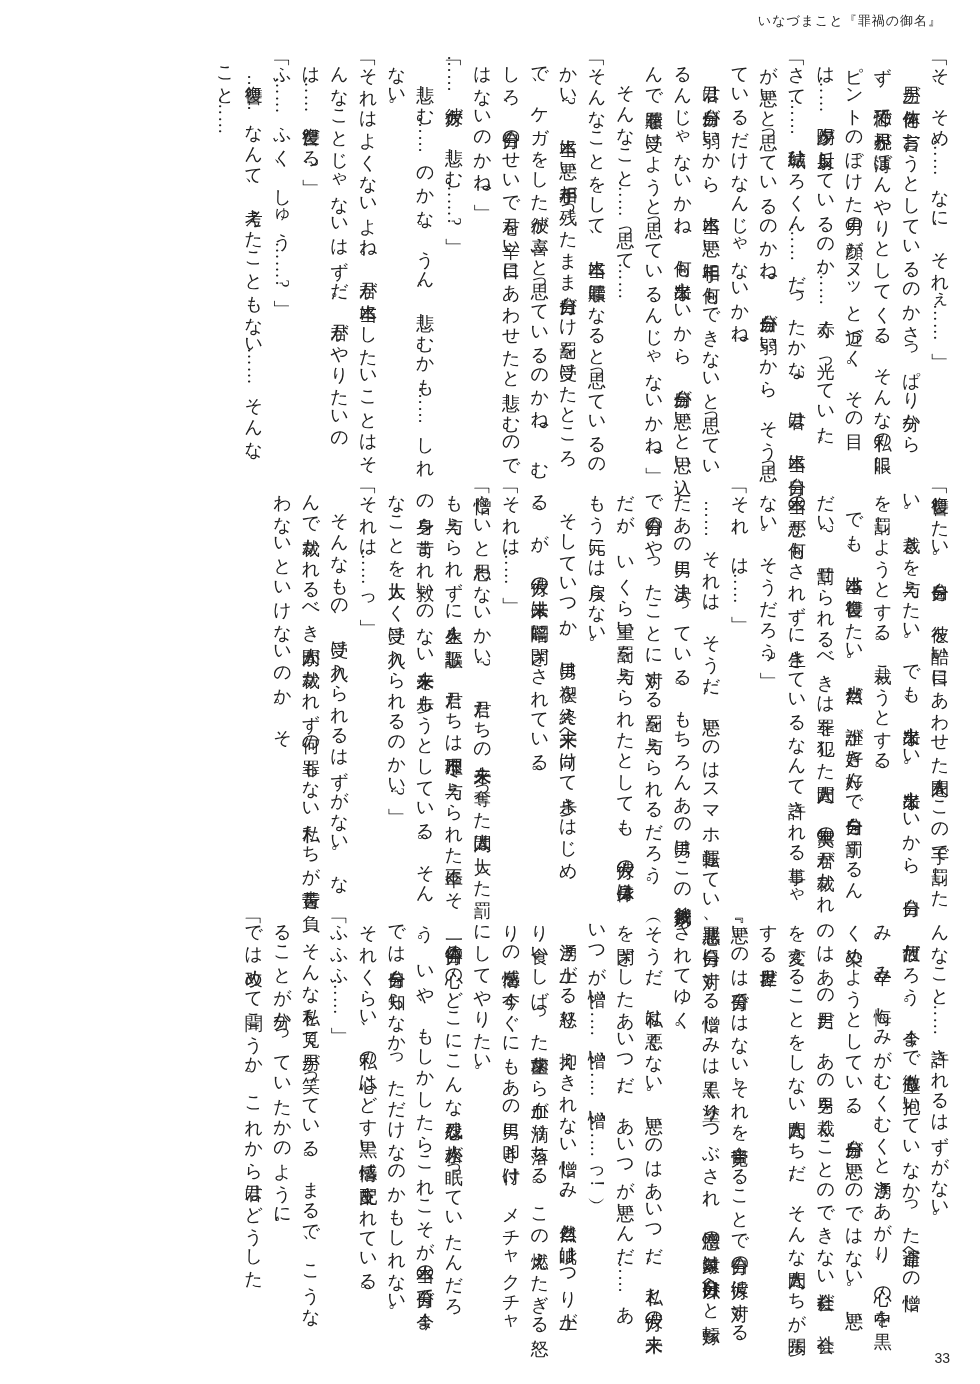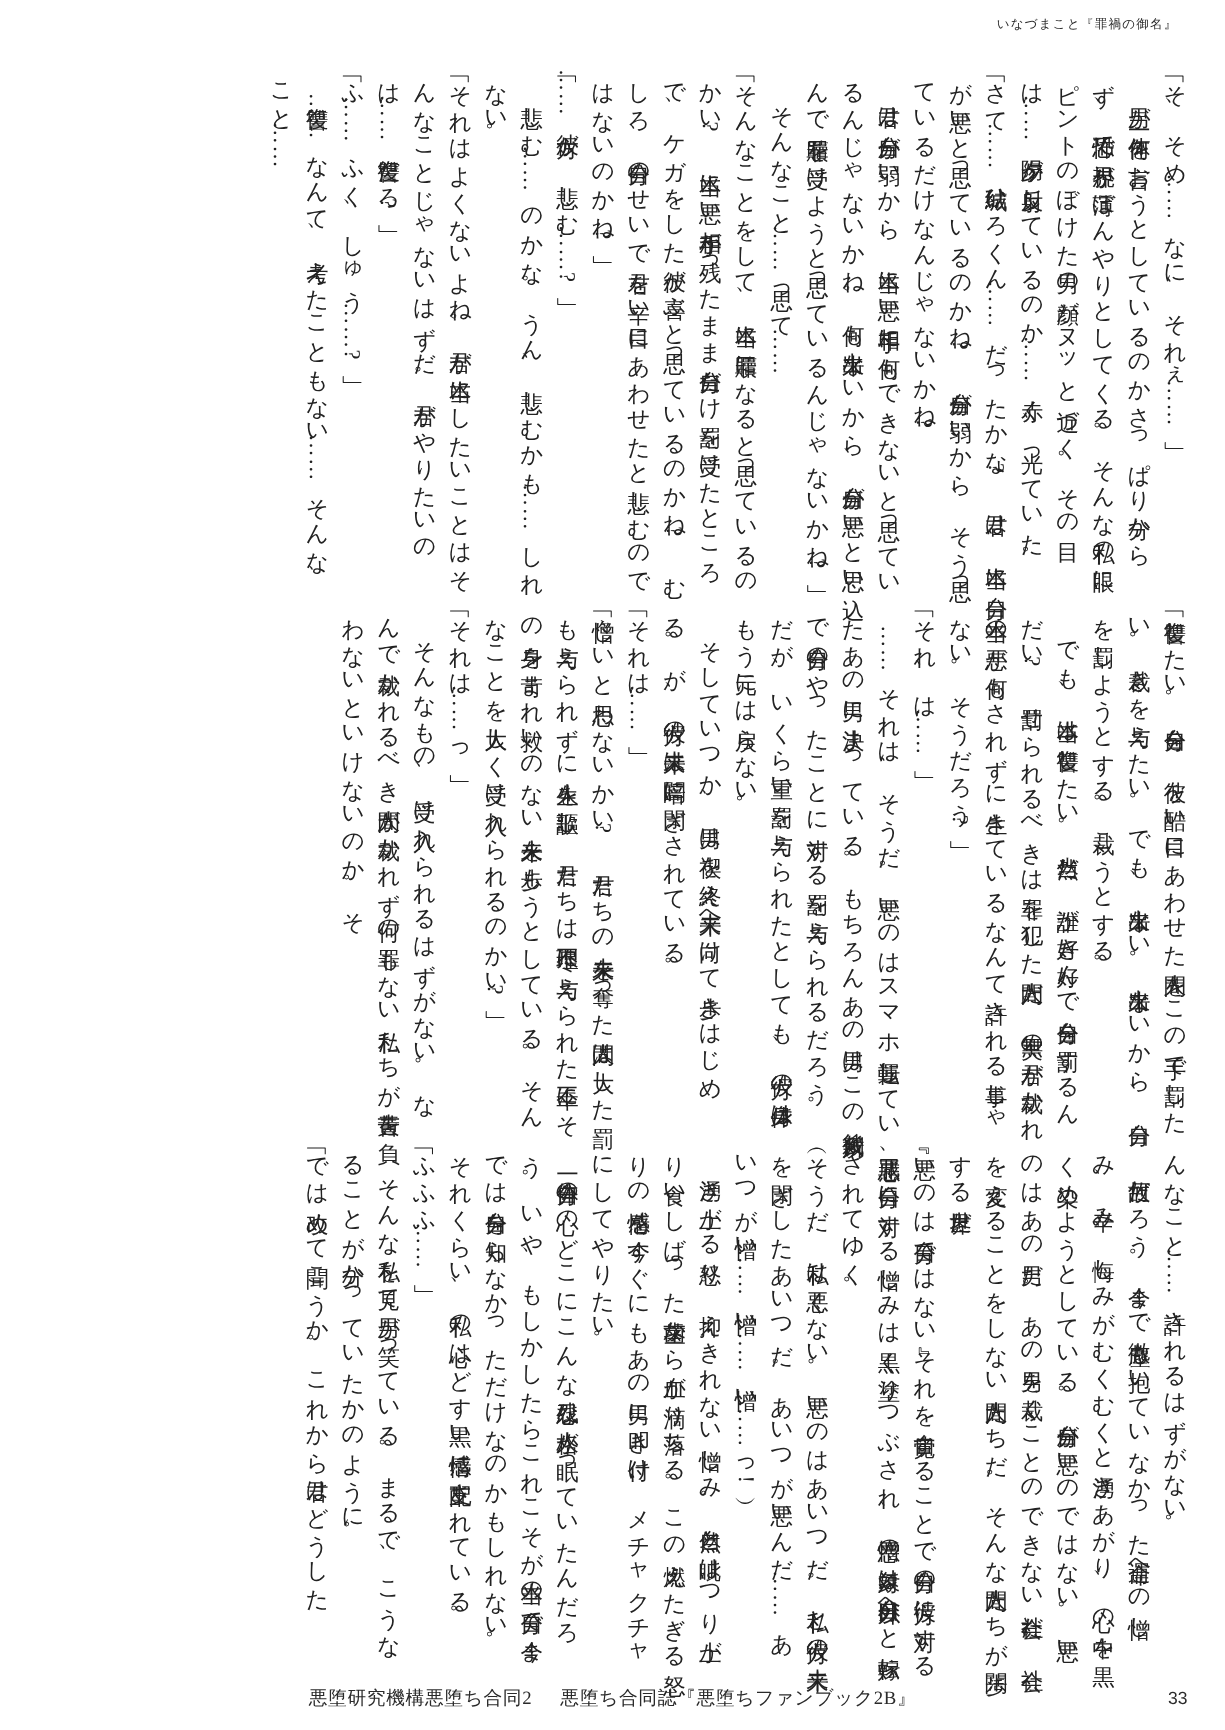--- a/index.html
+++ b/index.html
@@ -13,21 +13,21 @@
     height: 1384px;
     background: #ffffff;
     overflow: hidden;
     font-family: "Liberation Serif", "DejaVu Serif", serif;
     color: #1f1f1f;
   }
   .header-title {
     position: absolute;
     top: 12px;
     right: 38px;
-    font-size: 10px;
+    font-size: 13px;
     letter-spacing: 1px;
     color: #2a2a2a;
     white-space: nowrap;
   }
   .vblock {
     position: absolute;
     right: 26px;
     width: 866px;
     height: 422px;
     writing-mode: vertical-rl;
@@ -102,19 +102,16 @@
       <p class="para indent">何故だろう。今まで微塵も抱いていなかった運命への憎しみ、辛み、悔しみがむくむくと湧きあがり、心の中を黒く染めようとしている。自分が悪いのではない。悪いのはあの男だ。あの男を裁くことのできない社会だ。社会を変えることをしない人間たちだ。そんな人間たちが闊歩する世界だ。</p>
       <p class="para">『悪いのは自分ではない』それを自覚することで自分の彼方に対する罪悪感、自分に対する憎しみは黒く塗りつぶされ、憎悪の対象は自分以外へと転嫁されてゆく。</p>
       <p class="para">（そうだ、私は悪くない。悪いのはあいつだ。私と彼方の未来を閉ざしたあいつだ。あいつが悪いんだ……あいつが憎い……憎い……憎い……っ!）</p>
       <p class="para indent">湧き上がる怒り。抑えきれない憎しみ。自然と眦はつり上がり食いしばった歯茎から血が滴り落ちる。この燃えたぎる怒りの感情を今すぐにもあの男に叩き付け、メチャクチャにしてやりたい。</p>
       <p class="para indent">一体自分の心のどこにこんな残忍な人格が眠っていたんだろう。いや、もしかしたらこれこそが本当の自分で今までは自分を知らなかっただけなのかもしれない。それくらい、私の心はどす黒い感情に支配されている。</p>
       <p class="para">「ふふふ……」</p>
       <p class="para indent">そんな私を見て男が笑っている。まるで、こうなることが分かっていたかのように。</p>
       <p class="para">「では改めて聞こうか。これから君はどうした</p>
     </div>
 
-  <div class="footer-credit">
-    <span>悪堕研究機構悪堕ち合同2</span><span class="credit-gap"></span><span>悪堕ち合同誌『悪堕ちファンブック2B』</span>
-  </div>
 
   <div class="page-number">33</div>
 
 </div>
 
 </body></html>

